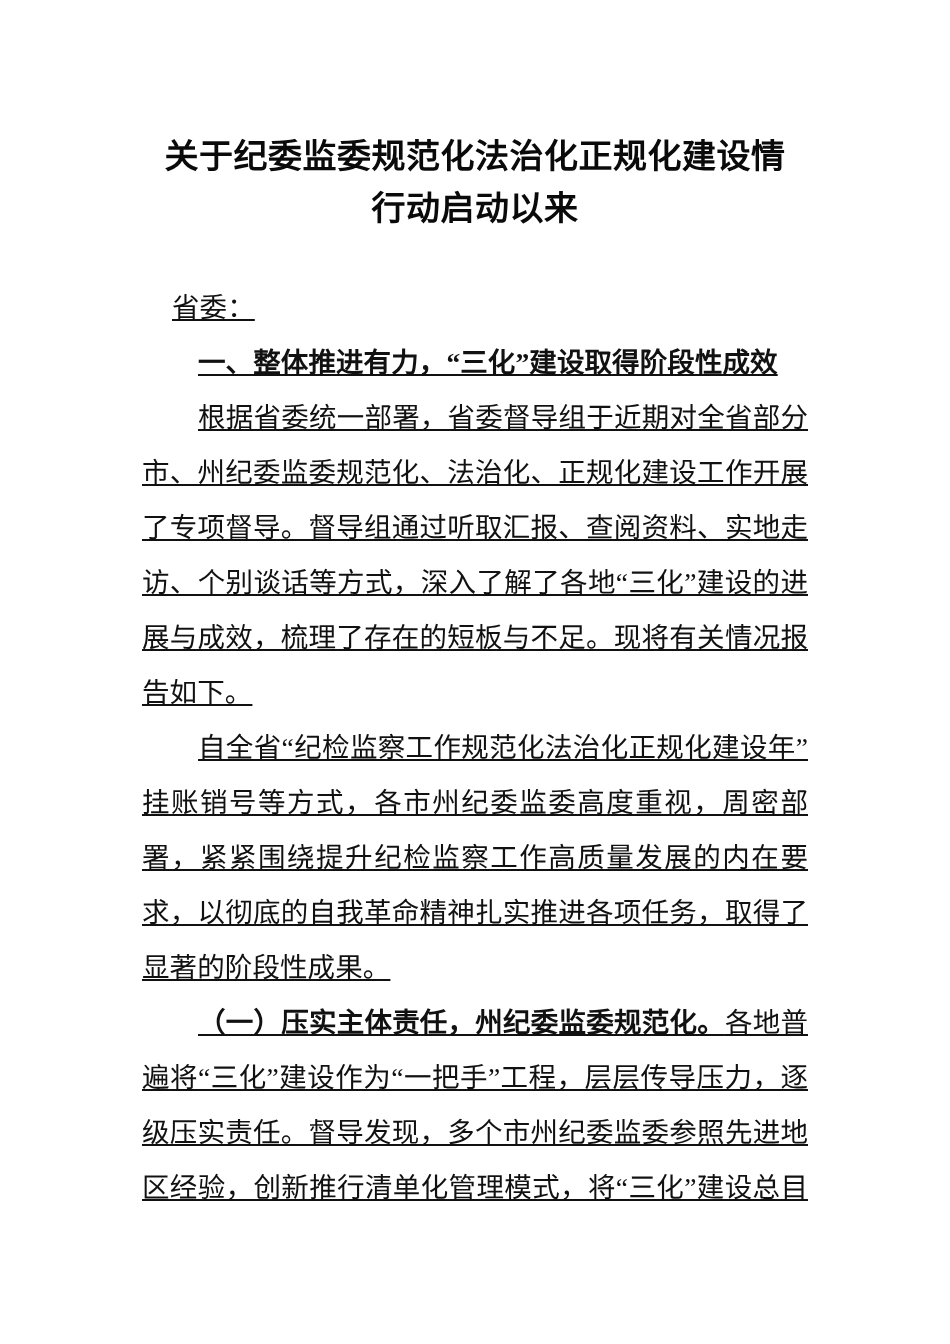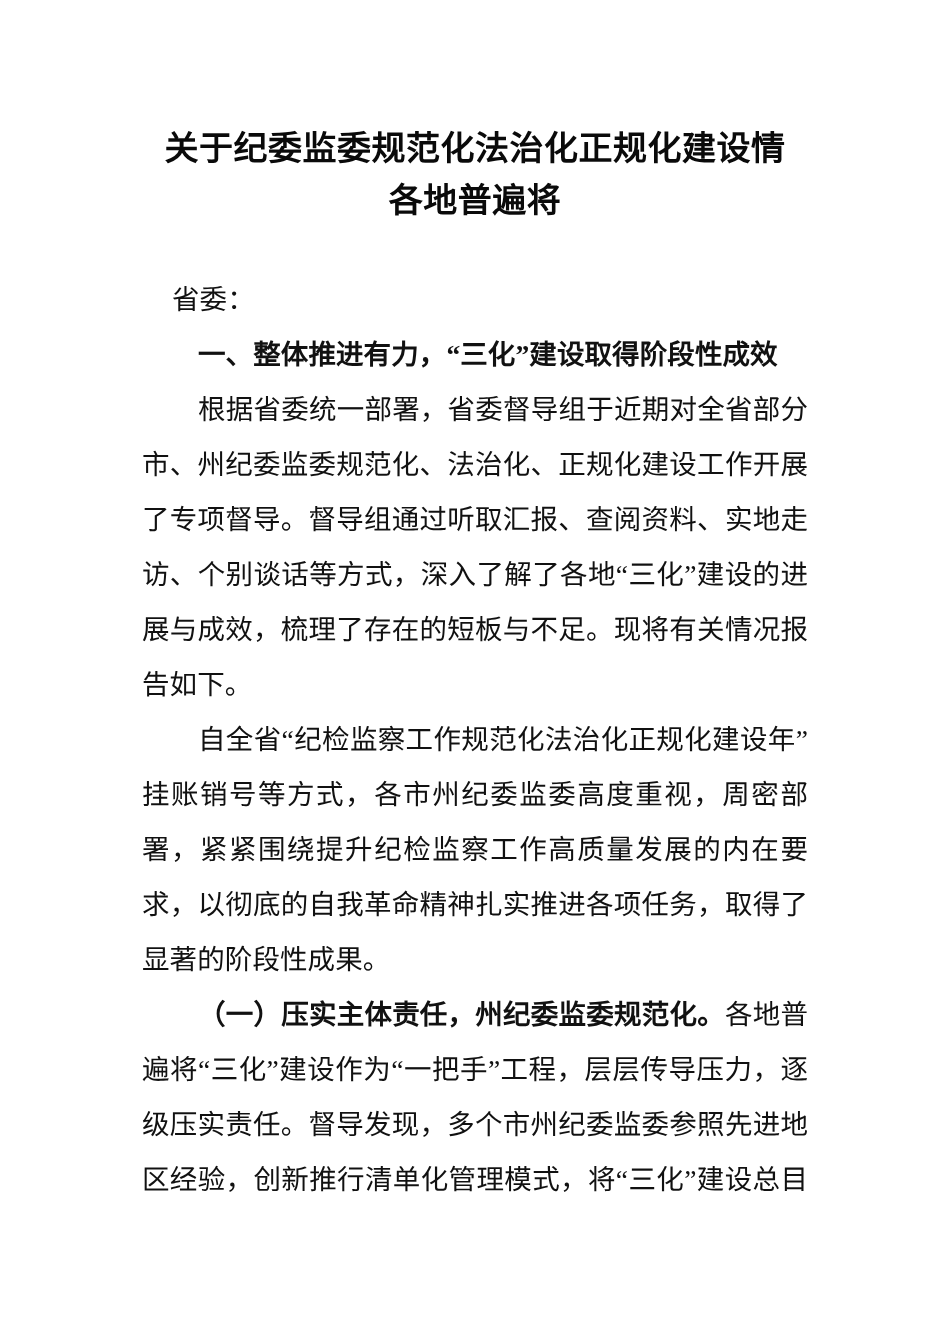--- a/index.html
+++ b/index.html
@@ -10,21 +10,21 @@
   }
   body {
     font-family: "Liberation Serif", "DejaVu Serif", serif;
     color: #000000;
     -webkit-font-smoothing: antialiased;
   }
   .page {
     position: relative;
     width: 950px;
     height: 1204px;
-    margin: 0 auto;
+    margin: 8px auto;
     background: #ffffff;
     overflow: hidden;
     box-sizing: border-box;
   }
   .content {
     position: absolute;
     left: 142px;
     top: 0;
     width: 666px;
   }
@@ -45,20 +45,21 @@
   p.para {
     font-family: "Liberation Serif", "DejaVu Serif", serif;
     font-size: 27.5px;
     line-height: 55px;
     margin: 0;
     text-align: justify;
     text-justify: inter-ideograph;
     text-align-last: left;
     letter-spacing: 0.1px;
     color: #111111;
+    text-decoration: underline;
   }
   p.indent-1 { text-indent: 30px; }
   p.indent-2 { text-indent: 56px; }
   .bold-run {
     font-weight: 700;
   }
   .heading-line {
     font-weight: 700;
   }
   .last-line-justify {
@@ -66,21 +67,21 @@
   }
 </style>
 </head>
 <body>
 
 <div class="page">
   <div class="content">
 
     <h1 class="doc-title">
       <span>关于纪委监委规范化法治化正规化建设情</span><br>
-      <span>各地普遍将</span>
+      <span>行动启动以来</span>
     </h1>
 
     <div class="body-block">
 
       <p class="para indent-1">省委：</p>
 
       <p class="para indent-2 heading-line"><span>一、整体推进有力，“三化”建设取得阶段性成效</span></p>
 
       <p class="para indent-2 last-line-justify"><span>根据省委统一部署，省委督导组于近期对全省部分市、州纪委监委规范化、法治化、正规化建设工作开展了专项督导。督导组通过听取汇报、查阅资料、实地走访、个别谈话等方式，深入了解了各地“三化”建设的进展与成效，梳理了存在的短板与不足。现将有关情况报告如下。</span></p>
 

